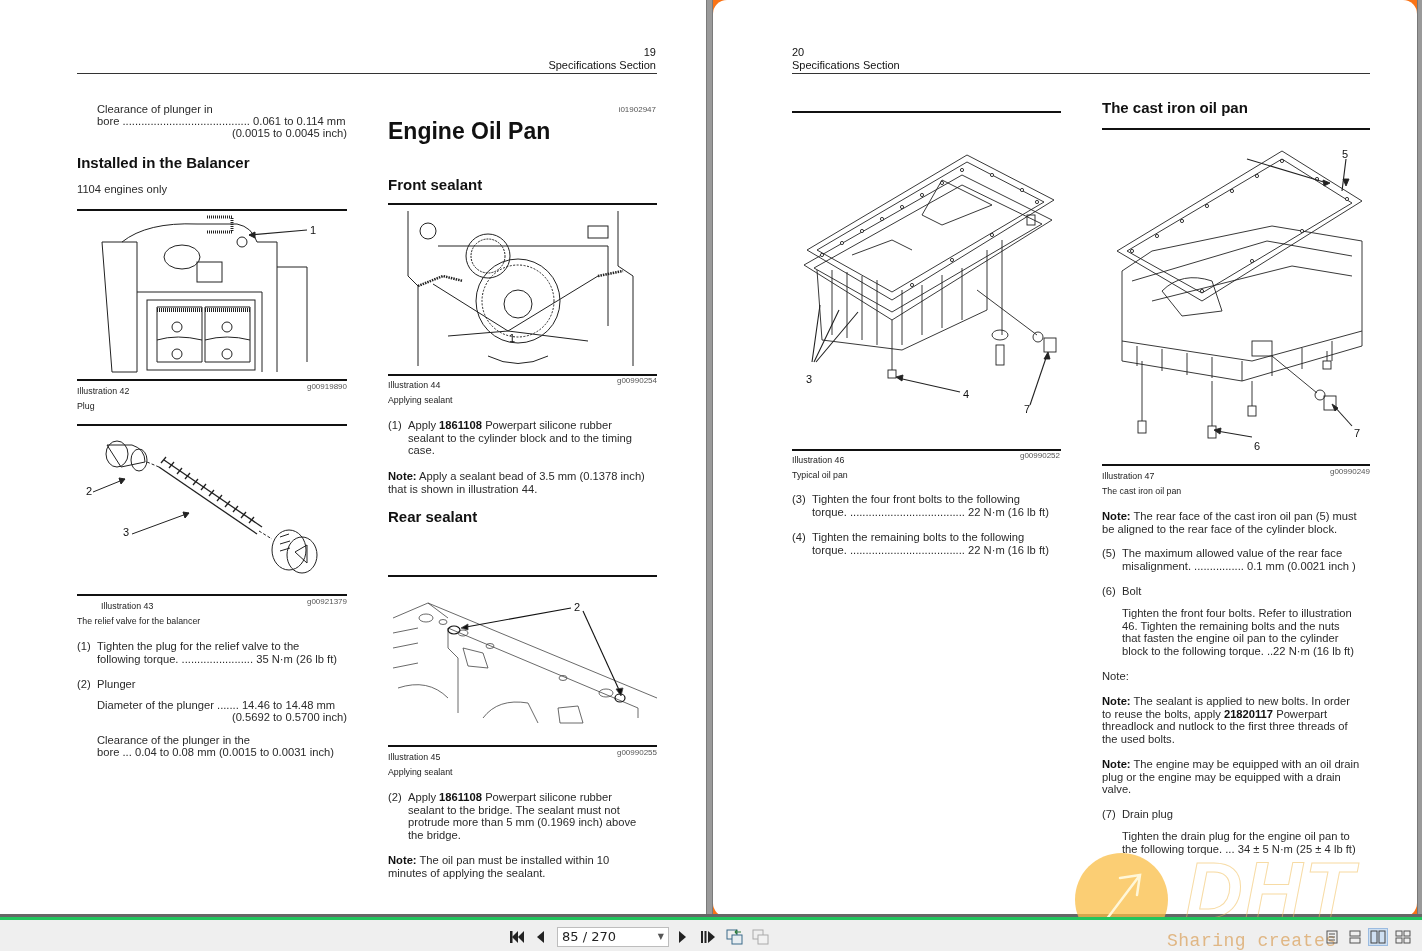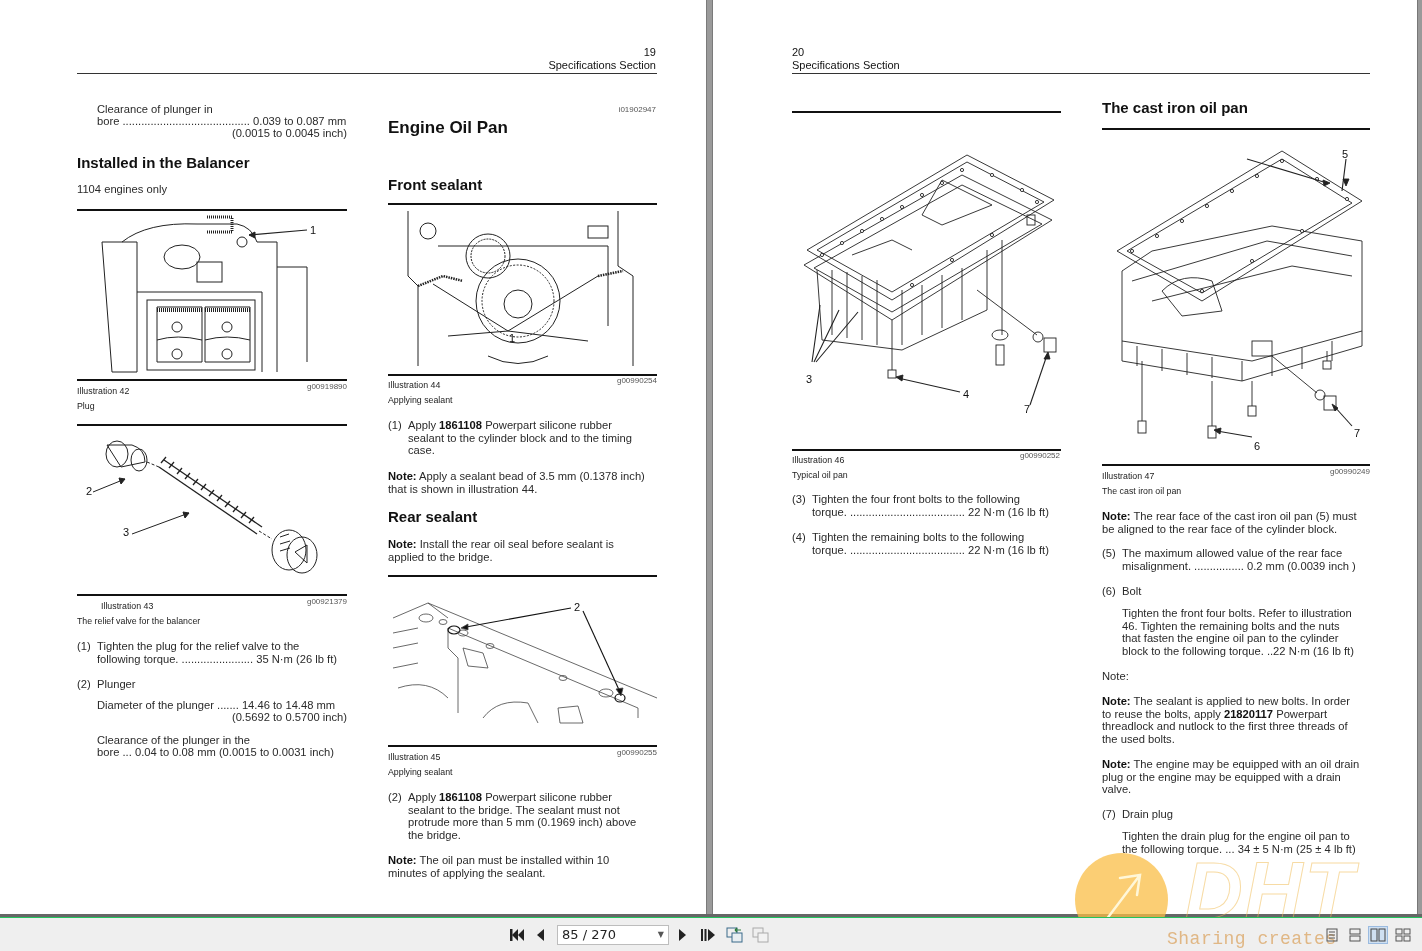--- a/index.html
+++ b/index.html
@@ -2,66 +2,66 @@
 <html><head>
 <meta charset="utf-8">
 <style>
   * { box-sizing: border-box; margin: 0; padding: 0; }
   html, body { width: 1422px; height: 951px; overflow: hidden; background: #efefef; }
   body { position: relative; font-family: "Liberation Sans", sans-serif; color: #1a1a1a; }
 
   .viewer { position: absolute; left: 0; top: 0; width: 1422px; height: 917px; background: #f97316; }
   .page { position: absolute; top: 0; height: 917px; background: #fff; }
   .page-left { left: 0; width: 706px; }
-  .page-right { left: 713px; width: 704px; }
+  .page-right { left: 713px; width: 704px; border-radius: 14px; }
   .page-gap { position: absolute; left: 706px; top: 0; width: 7px; height: 917px; background: #9a9a9a; border-left: 1px solid #7a7a7a; border-right: 1px solid #7a7a7a; }
   .right-edge { position: absolute; left: 1417px; top: 0; width: 5px; height: 917px; background: #9a9a9a; border-left: 1px solid #777; }
   .bottom-edge { position: absolute; left: 0; top: 914px; width: 1422px; height: 3px; background: #666; }
 
   .abs { position: absolute; }
   .hdr-num, .hdr-sec { font-size: 11px; line-height: 13px; color: #111; }
   .rule { position: absolute; height: 1px; background: #222; }
   .rule-thick { height: 1.5px; background: #111; }
 
   .body-text { font-size: 11.2px; line-height: 12.6px; color: #2a2a2a; }
-  .h1 { font-size: 17px; font-weight: bold; color: #111; }
+  .h1 { font-size: 23px; font-weight: bold; color: #111; }
   .h2 { font-size: 15px; font-weight: bold; color: #111; }
   .cap-label { font-size: 8.8px; color: #222; }
   .cap-code { font-size: 8px; color: #555; }
   .bold { font-weight: bold; color: #111; }
   .num { display: inline-block; width: 20px; }
   .indent { padding-left: 20px; }
   .r { text-align: right; }
 
   .illus { position: absolute; background: #fff; overflow: hidden; }
   .illus svg { width: 100%; height: 100%; }
   .callout { font-size: 11px; fill: #111; font-family: "Liberation Sans", sans-serif; }
 
   
-  .toolbar { position: absolute; left: 0; top: 917px; width: 1422px; height: 34px; background: #efefef; border-top: 1px solid #22c55e; }
+  .toolbar { position: absolute; left: 0; top: 917px; width: 1422px; height: 34px; background: #efefef; border-top: 3px solid #22c55e; }
   .tb-btn { position: absolute; top: 8px; height: 18px; display: flex; align-items: center; justify-content: center; cursor: pointer; }
   .page-box { position: absolute; left: 557px; top: 7px; width: 112px; height: 20px; background: #fff; border: 1px solid #bdbdbd; font-size: 13px; line-height: 18px; padding-left: 4px; color: #222; font-family: "DejaVu Sans", sans-serif; }
   .page-box .dd { position: absolute; right: 4px; top: 0; font-size: 8px; color: #555; }
 
   .watermark-text { position: absolute; left: 1167px; top: 928px; font-family: "Liberation Mono", monospace; font-size: 18px; color: #e0b785; letter-spacing: 0.5px; }
   .watermark-circle { position: absolute; left: 1075px; top: 853px; width: 93px; height: 93px; border-radius: 50%; background: rgba(250, 190, 70, 0.75); }
   .watermark-dht { position: absolute; left: 1185px; top: 845px; font-family: "Liberation Sans", sans-serif; font-style: italic; font-weight: bold; font-size: 80px; color: transparent; -webkit-text-stroke: 1px rgba(240, 190, 90, 0.55); letter-spacing: 2px; }
 </style>
 </head>
 <body>
 
 <div class="viewer">
 
   <div class="page page-left">
     <div class="abs hdr-num r" style="left:540px; top:46px; width:116px;">19</div>
     <div class="abs hdr-sec r" style="left:500px; top:59px; width:156px;">Specifications Section</div>
     <div class="rule" style="left:77px; top:73px; width:580px; background:#333;"></div>
 
     <div class="abs body-text" style="left:97px; top:103px;">Clearance of plunger in</div>
-    <div class="abs body-text" style="left:97px; top:115px;">bore ......................................... 0.039 to 0.087 mm</div>
+    <div class="abs body-text" style="left:97px; top:115px;">bore ......................................... 0.061 to 0.114 mm</div>
     <div class="abs body-text r" style="left:150px; top:127px; width:197px;">(0.0015 to 0.0045 inch)</div>
 
     <div class="abs h2" style="left:77px; top:154px;">Installed in the Balancer</div>
     <div class="abs body-text" style="left:77px; top:183px;">1104 engines only</div>
 
     <div class="rule rule-thick" style="left:77px; top:209px; width:270px;"></div>
     <div class="illus" style="left:77px; top:212px; width:270px; height:166px;">
       <svg viewBox="0 0 270 166" fill="none" stroke="#222" stroke-width="1">
         <path d="M25 30 L60 30 L60 160 L35 160 Z"></path>
         <path d="M45 30 Q70 10 120 12 L160 12 Q175 15 180 30 L200 30 L200 160"></path>
@@ -171,24 +171,20 @@
       <div><span class="num">(1)</span><span>Apply </span><span class="bold">1861108</span><span> Powerpart silicone rubber</span></div>
       <div class="indent">sealant to the cylinder block and to the timing</div>
       <div class="indent">case.</div>
     </div>
     <div class="abs body-text" style="left:388px; top:470px; width:275px;">
       <div><span class="bold">Note:</span><span> Apply a sealant bead of 3.5 mm (0.1378 inch)</span></div>
       <div>that is shown in illustration 44.</div>
     </div>
 
     <div class="abs h2" style="left:388px; top:508px;">Rear sealant</div>
-    <div class="abs body-text" style="left:388px; top:538px; width:275px;">
-      <div><span class="bold">Note:</span><span> Install the rear oil seal before sealant is</span></div>
-      <div>applied to the bridge.</div>
-    </div>
 
     <div class="rule rule-thick" style="left:388px; top:575px; width:269px;"></div>
     <div class="illus" style="left:388px; top:578px; width:269px; height:166px;">
       <svg viewBox="0 0 269 166" fill="none" stroke="#444" stroke-width="0.8">
         <path d="M5 40 L40 25 L269 120"></path>
         <path d="M40 25 L60 40"></path>
         <ellipse cx="38" cy="40" rx="7" ry="4"></ellipse>
           <ellipse cx="55" cy="44" rx="4" ry="2.5"></ellipse>
         <path d="M60 50 L250 130 L250 140"></path>
         <path d="M60 50 L60 70 L70 80 L70 135"></path>
@@ -354,21 +350,21 @@
     <div class="abs cap-label" style="left:389px; top:471px;">Illustration 47</div>
     <div class="abs cap-code r" style="left:550px; top:467px; width:107px;">g00990249</div>
     <div class="abs cap-label" style="left:389px; top:486px;">The cast iron oil pan</div>
 
     <div class="abs body-text" style="left:389px; top:510px; width:275px;">
       <div><span class="bold">Note:</span><span> The rear face of the cast iron oil pan (5) must</span></div>
       <div>be aligned to the rear face of the cylinder block.</div>
     </div>
     <div class="abs body-text" style="left:389px; top:547px; width:275px;">
       <div><span class="num">(5)</span><span>The maximum allowed value of the rear face</span></div>
-      <div class="indent">misalignment.  ................ 0.2 mm (0.0039 inch )</div>
+      <div class="indent">misalignment.  ................ 0.1 mm (0.0021 inch )</div>
     </div>
     <div class="abs body-text" style="left:389px; top:585px;">
       <span class="num">(6)</span><span>Bolt</span>
     </div>
     <div class="abs body-text" style="left:409px; top:607px; width:260px;">
       <div>Tighten the front four bolts. Refer to illustration</div>
       <div>46. Tighten the remaining bolts and the nuts</div>
       <div>that fasten the engine oil pan to the cylinder</div>
       <div>block to the following torque. ..22 N·m (16 lb ft)</div>
     </div>

